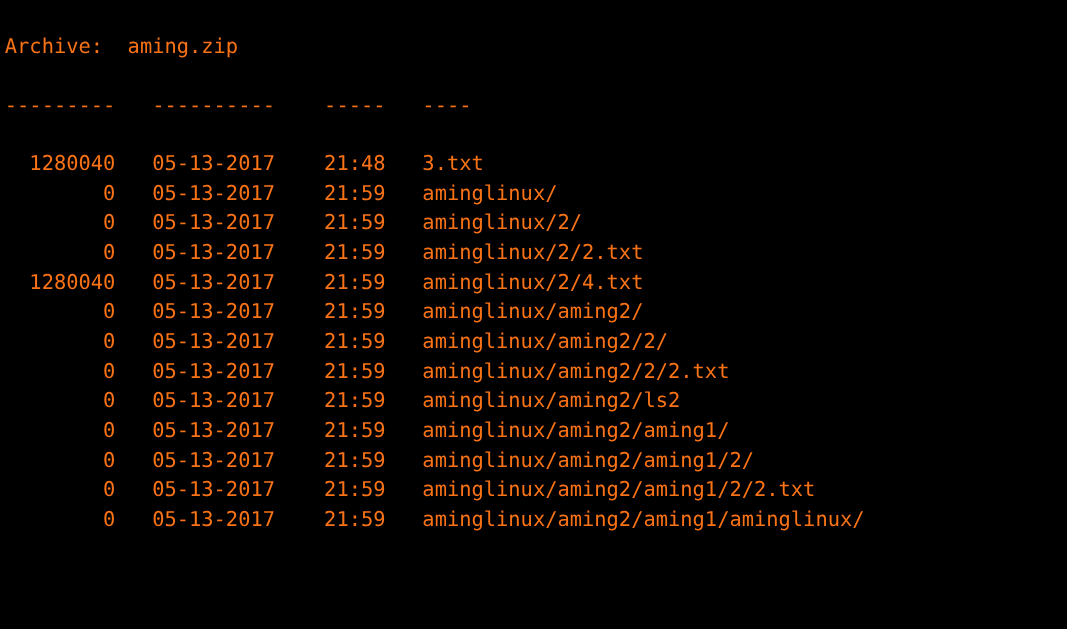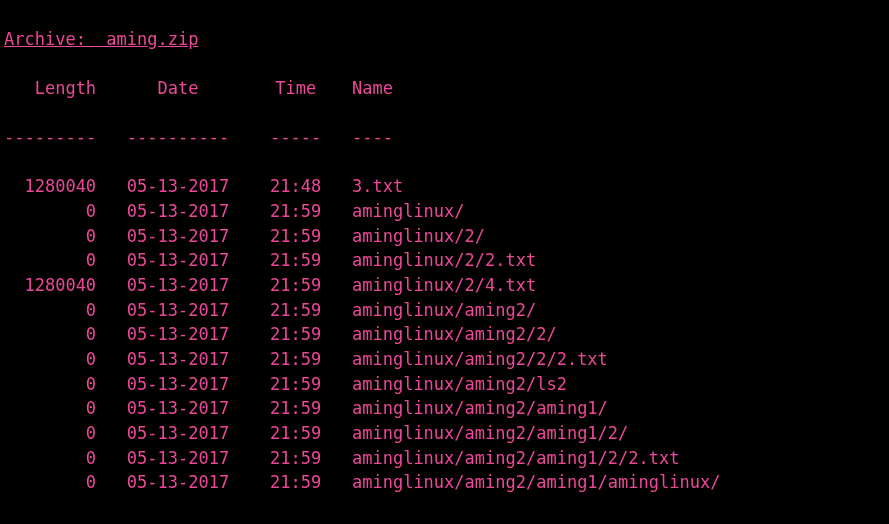--- a/index.html
+++ b/index.html
@@ -17,30 +17,29 @@
   .term {
     padding: 2px 4px;
     white-space: pre;
   }
   .prompt-user   { color: #ff4d4d; font-weight: bold; }
   .prompt-colon  { color: #fff; }
   .prompt-delim  { color: #fff; }
   .prompt-path   { color: #fff; }
   .prompt-symbol { color: #fff; }
   .cmd           { color: #fff; font-weight: bold; }
-  .hdr, .sep, .row, .archive, .total { color: #ec4899; text-decoration: underline; }
+  .hdr, .sep, .row, .archive, .total { color: #f97316; }
   .col-len  { display:inline-block; width: 9ch; text-align:right; }
   .col-date { display:inline-block; width:12ch; text-align:center; }
   .col-time { display:inline-block; width: 7ch; text-align:center; }
   .col-name { display:inline-block; }
   .gap      { display:inline-block; width:2ch; }
 </style>
 </head>
 <body>
 
 <div class="term">
 <div class="archive">Archive:  aming.zip</div>
-<div class="hdr"><span class="col-len">Length</span><span class="gap"></span><span class="col-date">Date</span><span class="gap"></span><span class="col-time">Time</span><span class="gap"></span><span class="col-name">Name</span></div>
 <div class="sep"><span class="col-len">---------</span><span class="gap"></span><span class="col-date">----------</span><span class="gap"></span><span class="col-time">-----</span><span class="gap"></span><span class="col-name">----</span></div>
 <div id="rows"><div class="row"><span class="col-len">1280040</span><span class="gap"></span><span class="col-date">05-13-2017</span><span class="gap"></span><span class="col-time">21:48</span><span class="gap"></span><span class="col-name">3.txt</span></div><div class="row"><span class="col-len">0</span><span class="gap"></span><span class="col-date">05-13-2017</span><span class="gap"></span><span class="col-time">21:59</span><span class="gap"></span><span class="col-name">aminglinux/</span></div><div class="row"><span class="col-len">0</span><span class="gap"></span><span class="col-date">05-13-2017</span><span class="gap"></span><span class="col-time">21:59</span><span class="gap"></span><span class="col-name">aminglinux/2/</span></div><div class="row"><span class="col-len">0</span><span class="gap"></span><span class="col-date">05-13-2017</span><span class="gap"></span><span class="col-time">21:59</span><span class="gap"></span><span class="col-name">aminglinux/2/2.txt</span></div><div class="row"><span class="col-len">1280040</span><span class="gap"></span><span class="col-date">05-13-2017</span><span class="gap"></span><span class="col-time">21:59</span><span class="gap"></span><span class="col-name">aminglinux/2/4.txt</span></div><div class="row"><span class="col-len">0</span><span class="gap"></span><span class="col-date">05-13-2017</span><span class="gap"></span><span class="col-time">21:59</span><span class="gap"></span><span class="col-name">aminglinux/aming2/</span></div><div class="row"><span class="col-len">0</span><span class="gap"></span><span class="col-date">05-13-2017</span><span class="gap"></span><span class="col-time">21:59</span><span class="gap"></span><span class="col-name">aminglinux/aming2/2/</span></div><div class="row"><span class="col-len">0</span><span class="gap"></span><span class="col-date">05-13-2017</span><span class="gap"></span><span class="col-time">21:59</span><span class="gap"></span><span class="col-name">aminglinux/aming2/2/2.txt</span></div><div class="row"><span class="col-len">0</span><span class="gap"></span><span class="col-date">05-13-2017</span><span class="gap"></span><span class="col-time">21:59</span><span class="gap"></span><span class="col-name">aminglinux/aming2/ls2</span></div><div class="row"><span class="col-len">0</span><span class="gap"></span><span class="col-date">05-13-2017</span><span class="gap"></span><span class="col-time">21:59</span><span class="gap"></span><span class="col-name">aminglinux/aming2/aming1/</span></div><div class="row"><span class="col-len">0</span><span class="gap"></span><span class="col-date">05-13-2017</span><span class="gap"></span><span class="col-time">21:59</span><span class="gap"></span><span class="col-name">aminglinux/aming2/aming1/2/</span></div><div class="row"><span class="col-len">0</span><span class="gap"></span><span class="col-date">05-13-2017</span><span class="gap"></span><span class="col-time">21:59</span><span class="gap"></span><span class="col-name">aminglinux/aming2/aming1/2/2.txt</span></div><div class="row"><span class="col-len">0</span><span class="gap"></span><span class="col-date">05-13-2017</span><span class="gap"></span><span class="col-time">21:59</span><span class="gap"></span><span class="col-name">aminglinux/aming2/aming1/aminglinux/</span></div></div>
 
 
 </div>
 
 </body></html>

